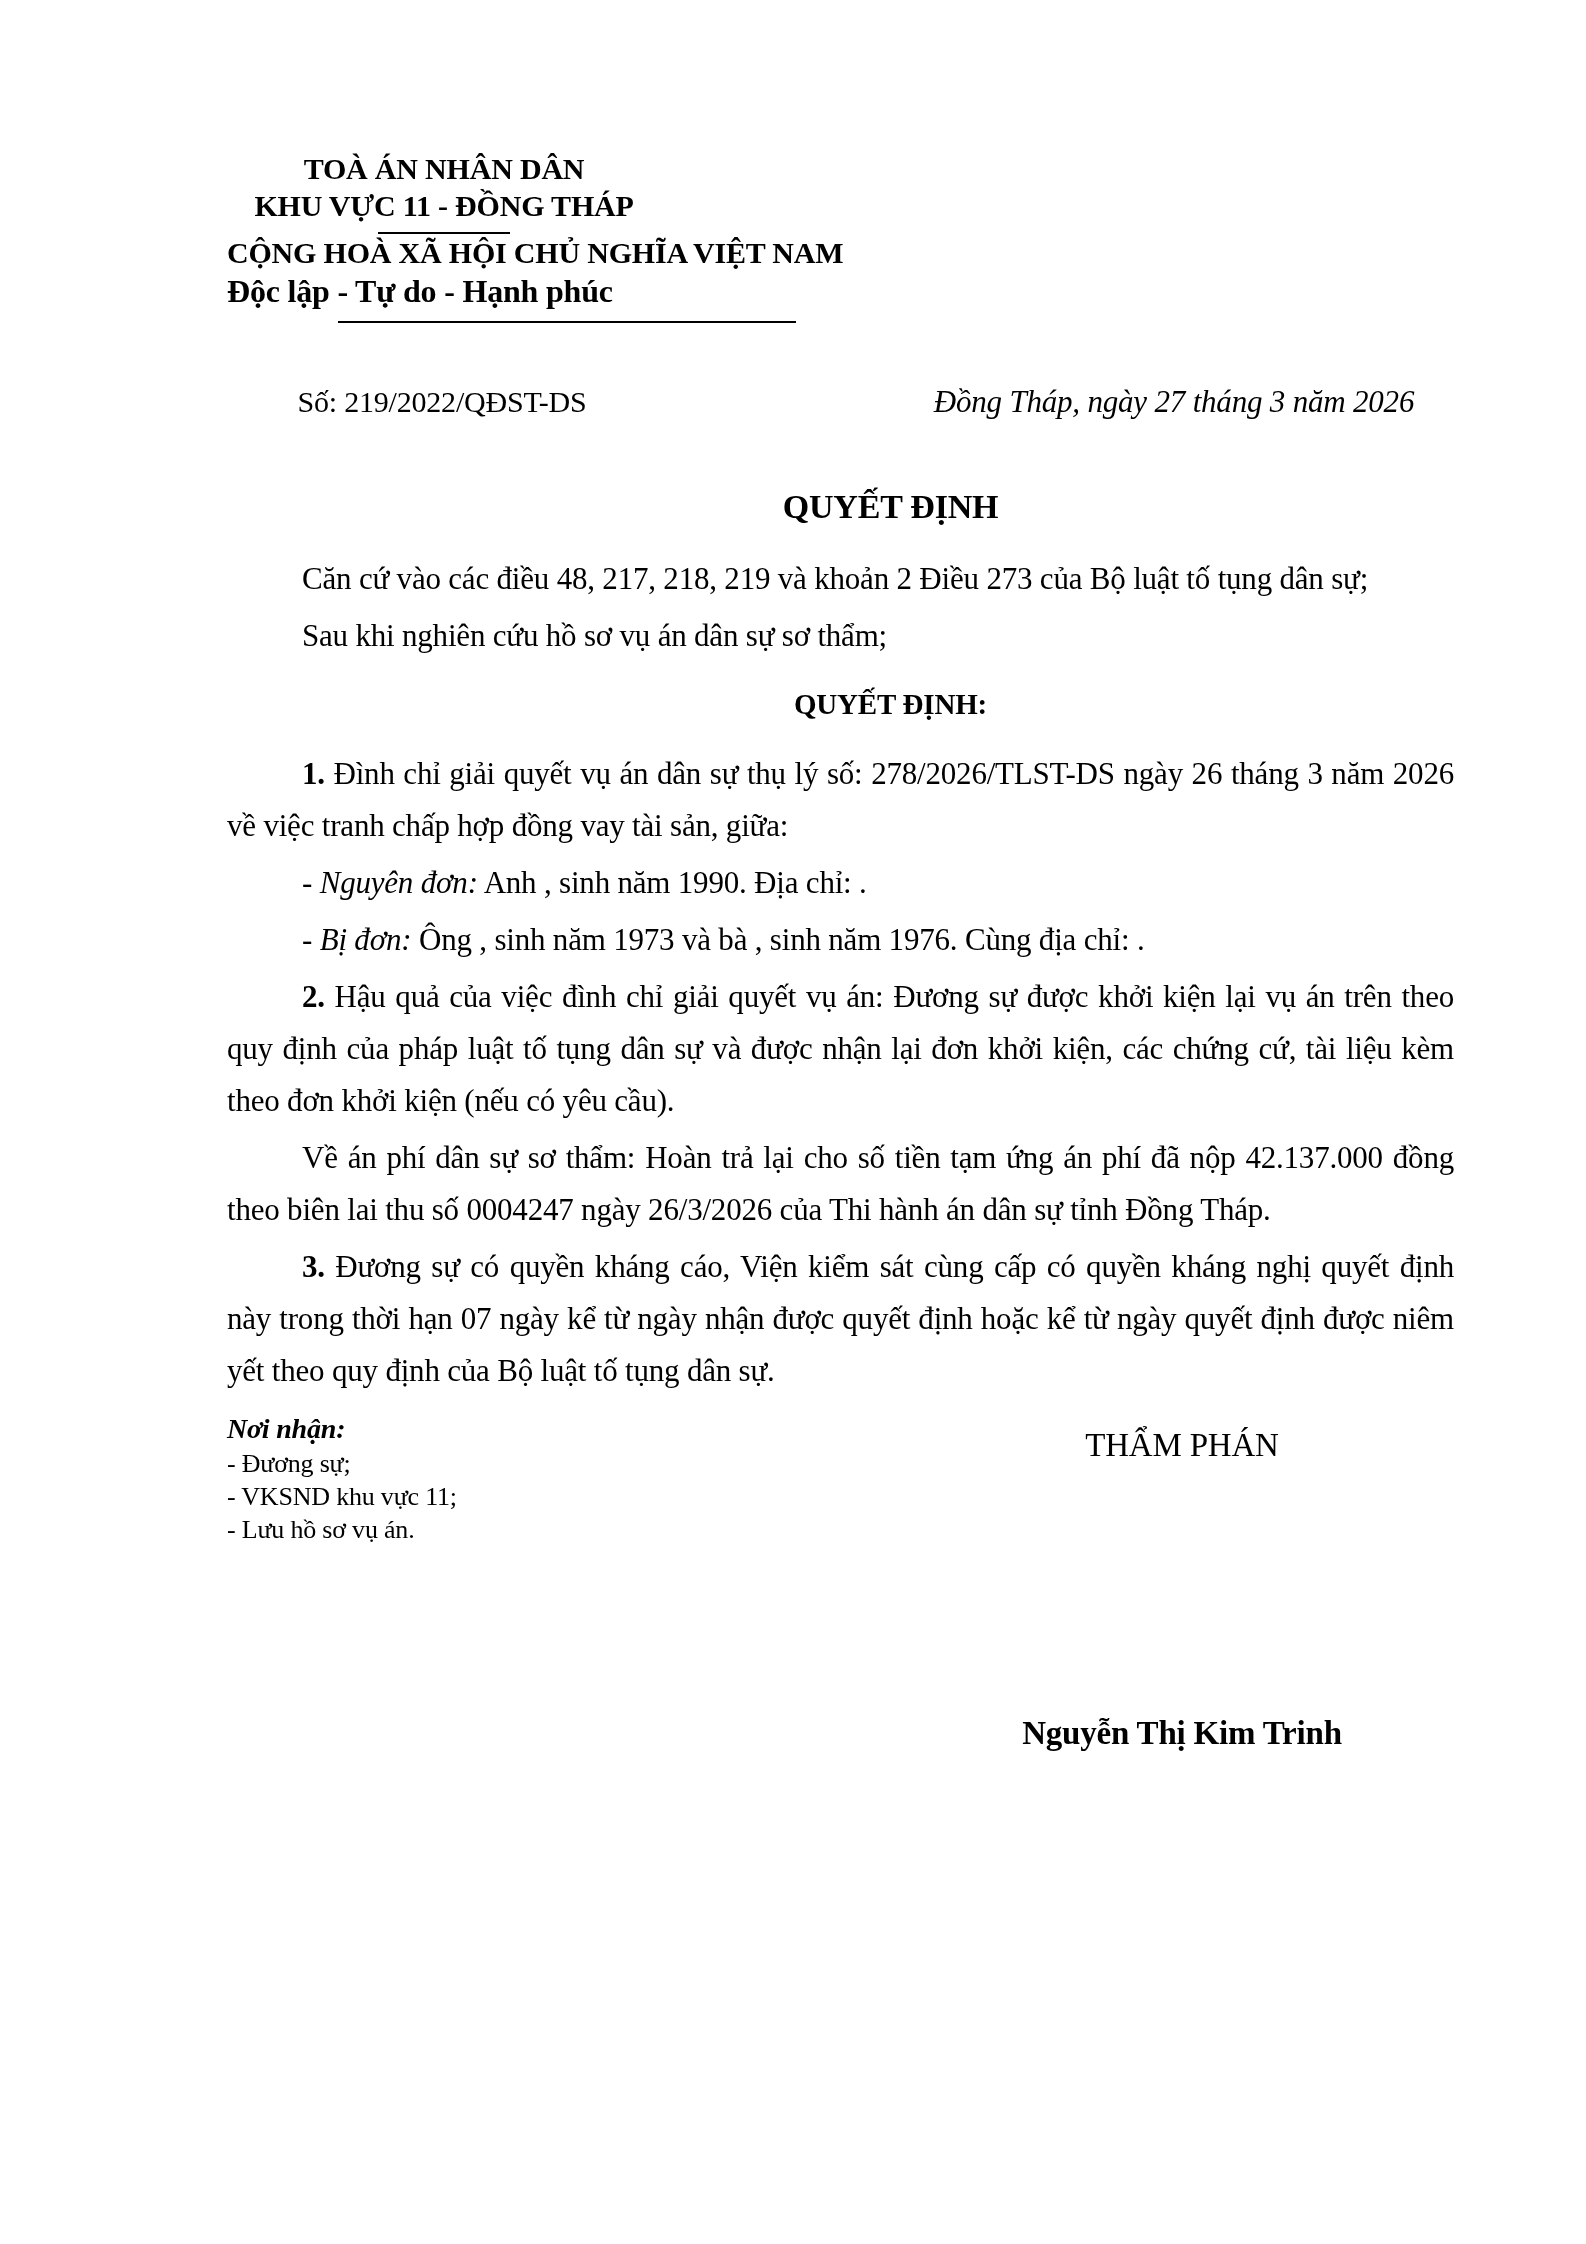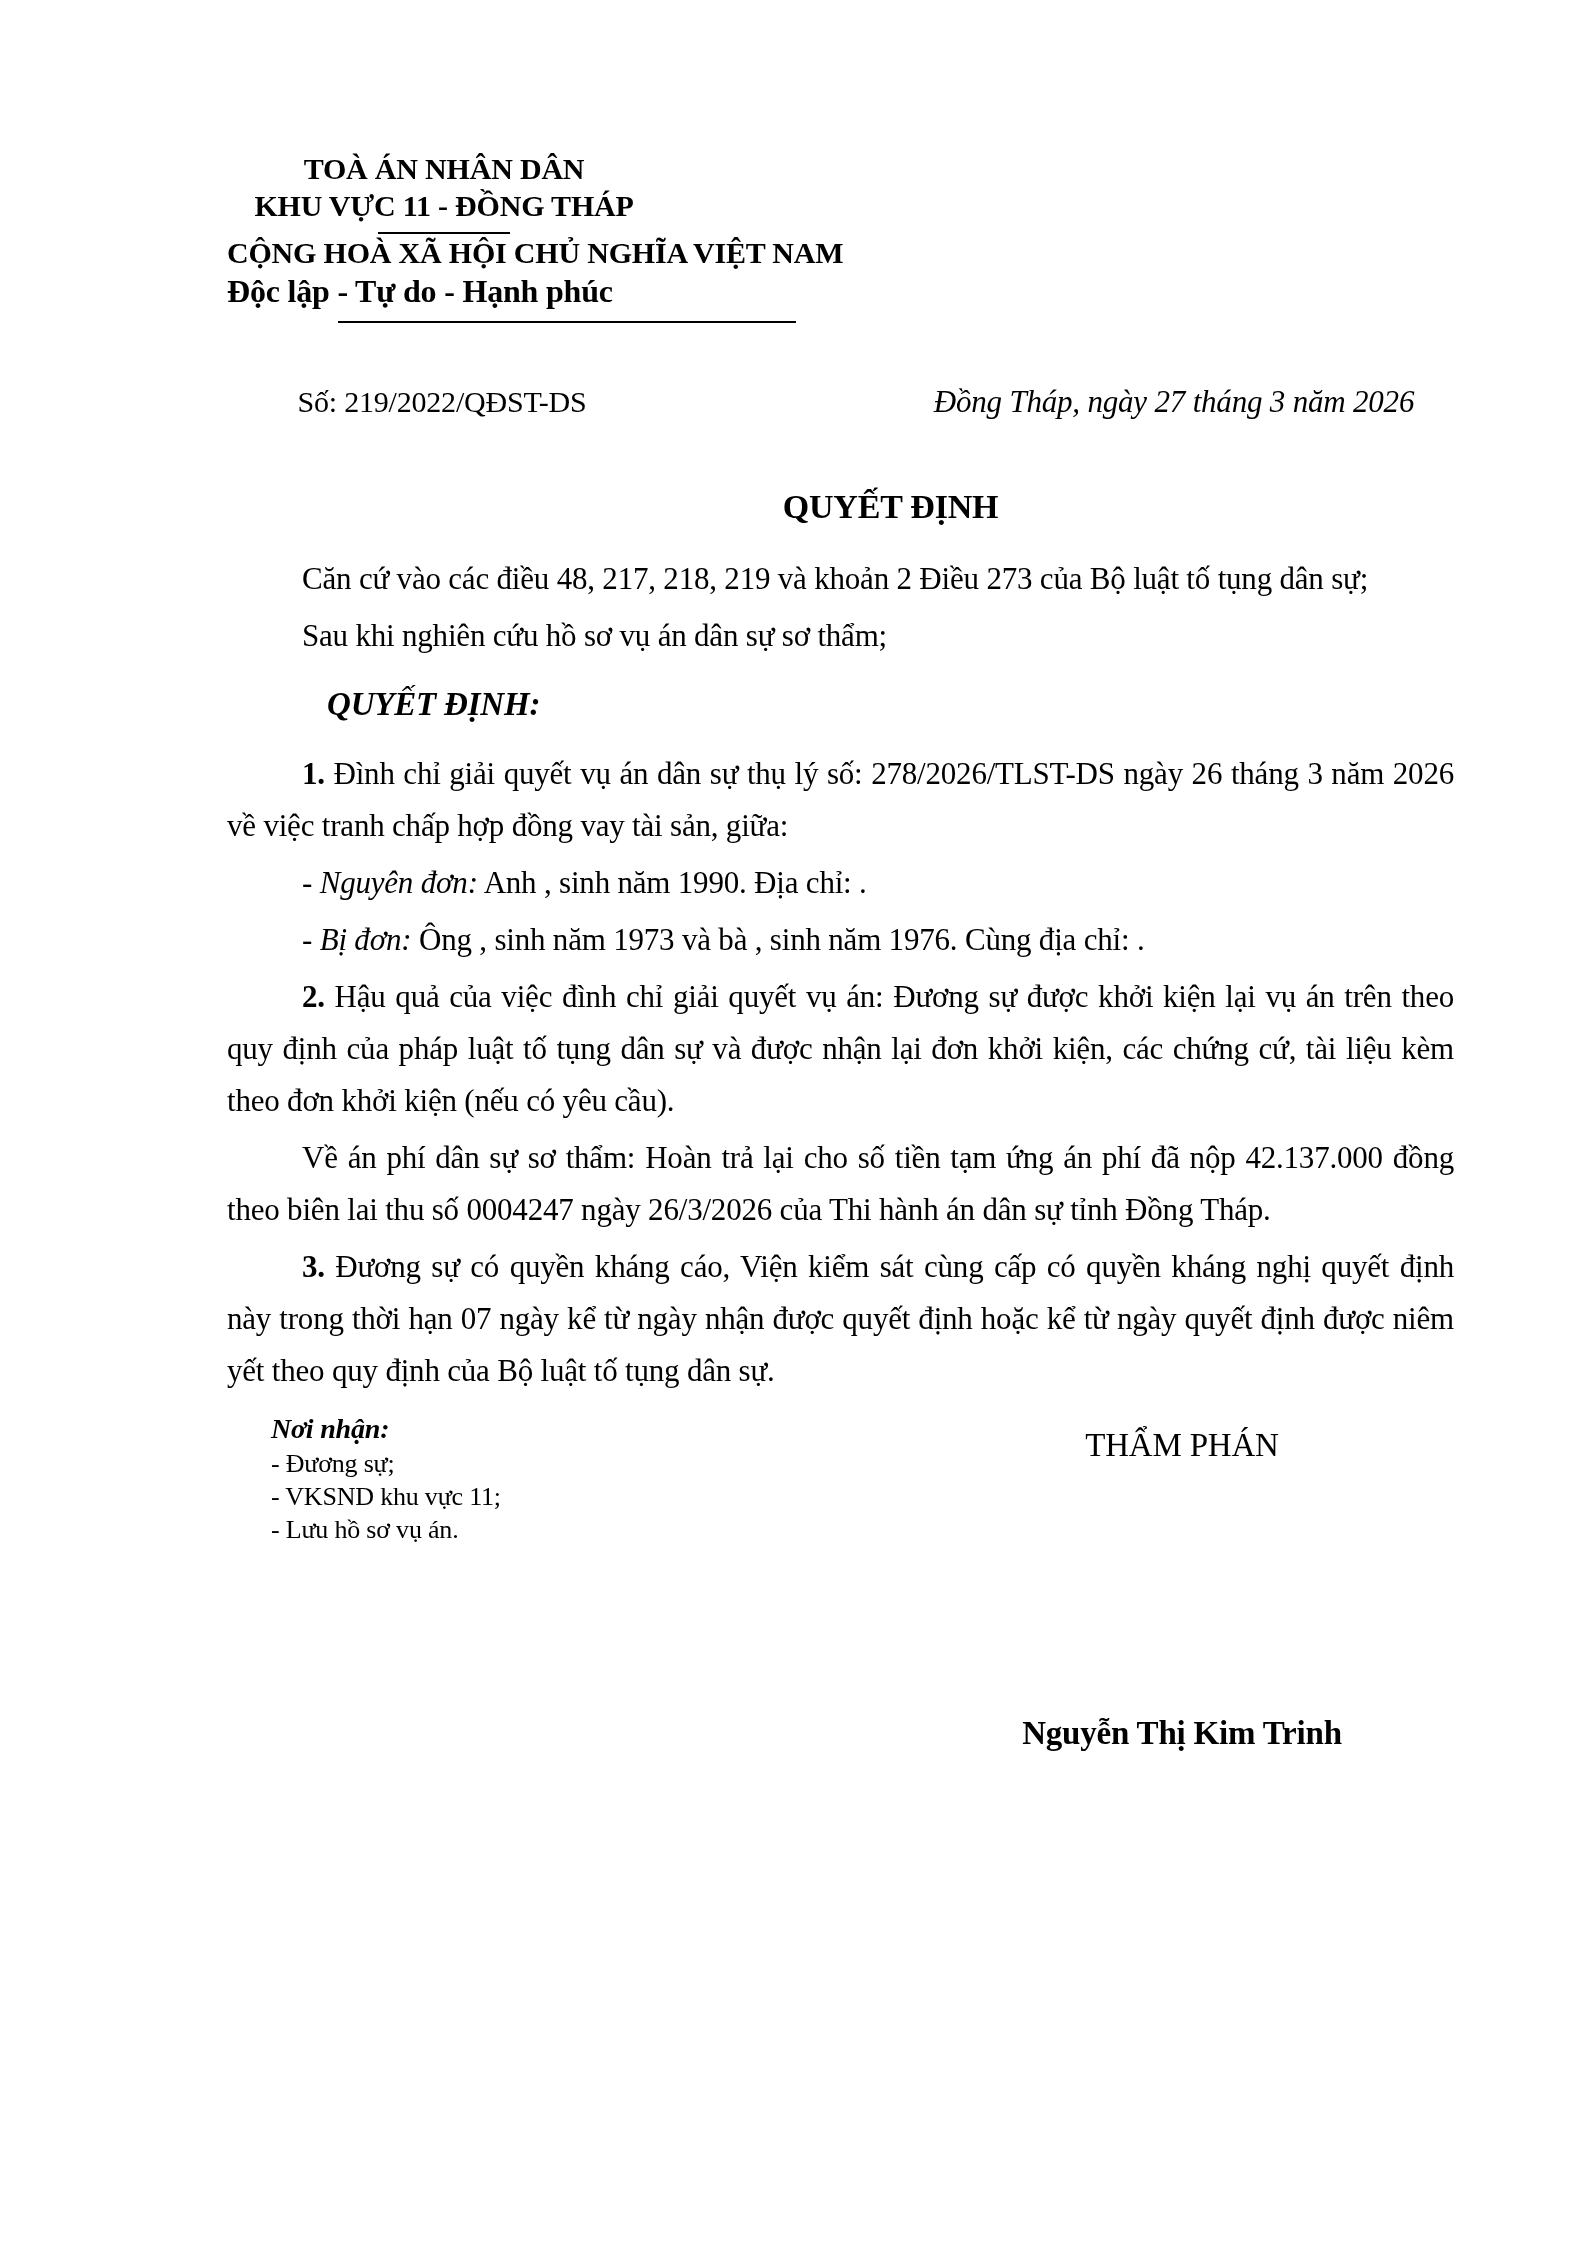--- a/index.html
+++ b/index.html
@@ -95,36 +95,35 @@
     margin: 0 0 5px 0;
     font-size: 31px;
     line-height: 52px;
     text-align: justify;
     text-indent: 75px;
   }
   .decision-heading {
     margin: 16px 0 18px 0;
     padding-left: 100px;
     font-weight: bold;
-    font-size: 33px;
+    font-size: 29px;
     line-height: 52px;
-    font-style: italic;
+    text-align: center;
   }
   .b { font-weight: bold; }
   .i { font-style: italic; }
 
   
   .footer-row {
     display: flex;
     justify-content: space-between;
     margin-top: 14px;
   }
   .recipients {
     font-size: 26px;
-    margin-left: 44px;
   }
   .recipients-label {
     font-weight: bold;
     font-style: italic;
     font-size: 28px;
     line-height: 36px;
   }
   .recipient-item {
     line-height: 33px;
   }

